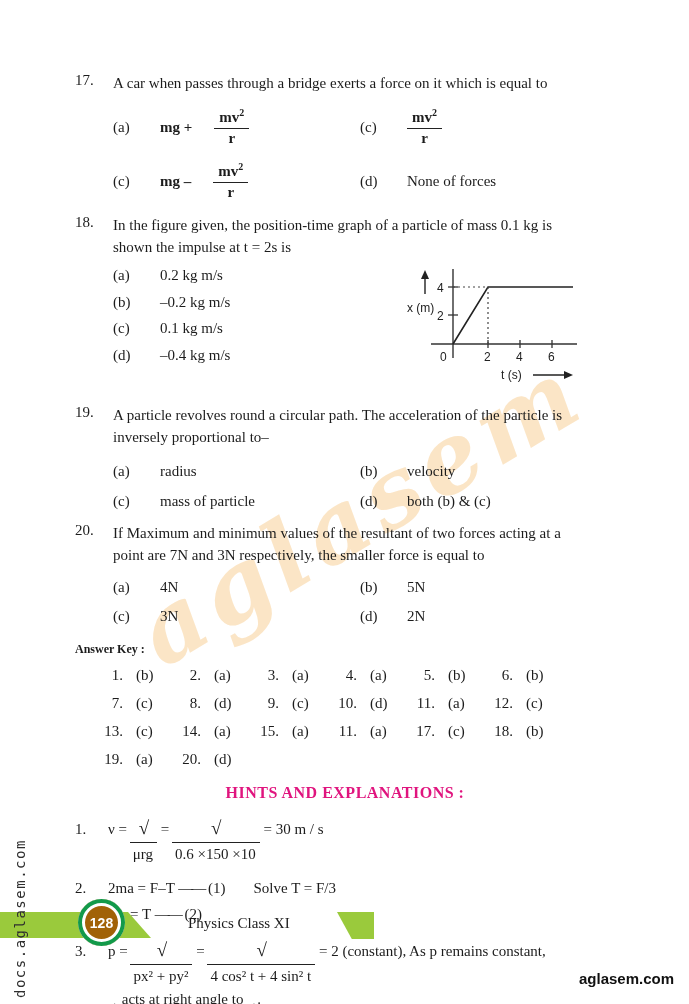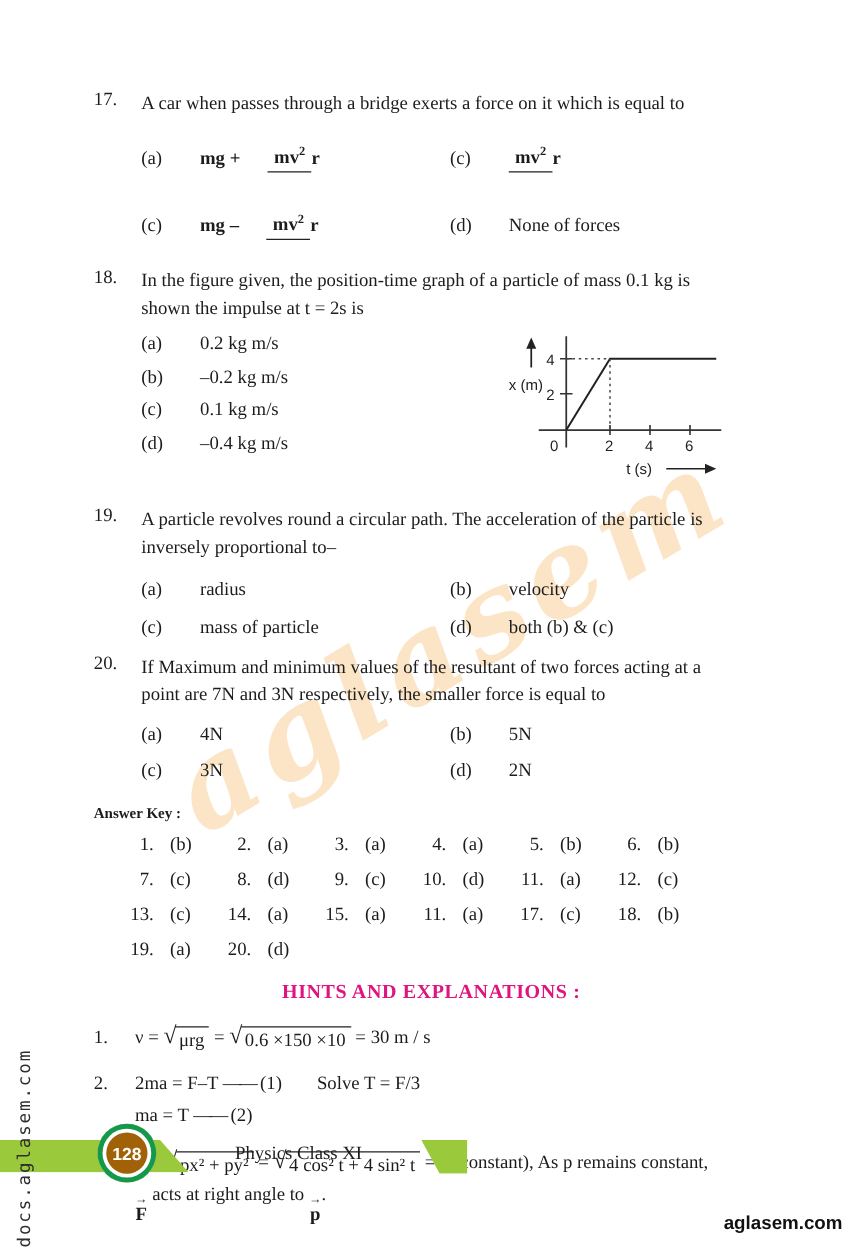--- a/index.html
+++ b/index.html
@@ -24,21 +24,21 @@
   .q-body { flex:1; line-height:22px; }
   .opts { margin-top:6px; }
   .opt-row { display:flex; align-items:center; min-height:27px; }
   .opt { display:flex; align-items:center; width:247px; flex:0 0 247px; }
   .opt.wide { width:auto; flex:1; }
   .opt-label { width:47px; flex:0 0 47px; }
   .tall { min-height:54px; }
   
   .frac-wrap { display:inline-flex; align-items:center; font-weight:600; }
   .frac-pre { margin-right:22px; }
-  .frac { display:inline-flex; flex-direction:row; align-items:center; line-height:1.15; }
+  .frac { display:inline-flex; flex-direction:column; align-items:center; line-height:1.15; }
   .frac .top { border-bottom:1.4px solid #222; padding:0 5px 1px 5px; }
   .frac sup { font-size:10px; }
   .frac .bot { padding-top:1px; }
   
   .q18-flex { display:flex; }
   .q18-opts { width:292px; flex:0 0 292px; }
   .q18-opts .opt-row { min-height:26.5px; }
   .graph-box { flex:1; padding-top:2px; }
   
   .ak-heading { font-weight:bold; font-size:12px; margin:12px 0 10px 0; }
@@ -47,21 +47,21 @@
   .ak-n { width:26px; text-align:right; }
   .ak-a { margin-left:13px; }
   
   .hints-heading {
     text-align:center; color:#e0147e; font-weight:bold; font-size:16px;
     letter-spacing:0.5px; margin:16px 0 14px 0;
   }
   .hint { display:flex; margin-bottom:11px; line-height:26px; }
   .hint-num { width:33px; flex:0 0 33px; }
   .hint-body { flex:1; }
-  .sqrt { display:inline-flex; align-items:flex-end; }
+  .sqrt { display:inline-flex; align-items:center;flex-direction:column; }
   .sqrt .rsign::before { content:"\221A"; font-size:19px; line-height:20px; }
   .sqrt .rad { border-top:1.4px solid #222; margin-left:-1px; padding:1px 4px 0 3px; line-height:20px; }
   .vec { display:inline-flex; flex-direction:column; align-items:center; vertical-align:-2px; line-height:10px; }
   .vec .arr::before { content:"\2192"; font-size:10px; }
   .vec .sym { font-weight:bold; line-height:14px; }
   .dashline { letter-spacing:-2px; }
   
   .band {
     position:absolute; left:0; top:912px; width:151px; height:26px; z-index:3;
     background:#9aca3c; clip-path:polygon(0 0, 128px 0, 151px 100%, 0 100%);

